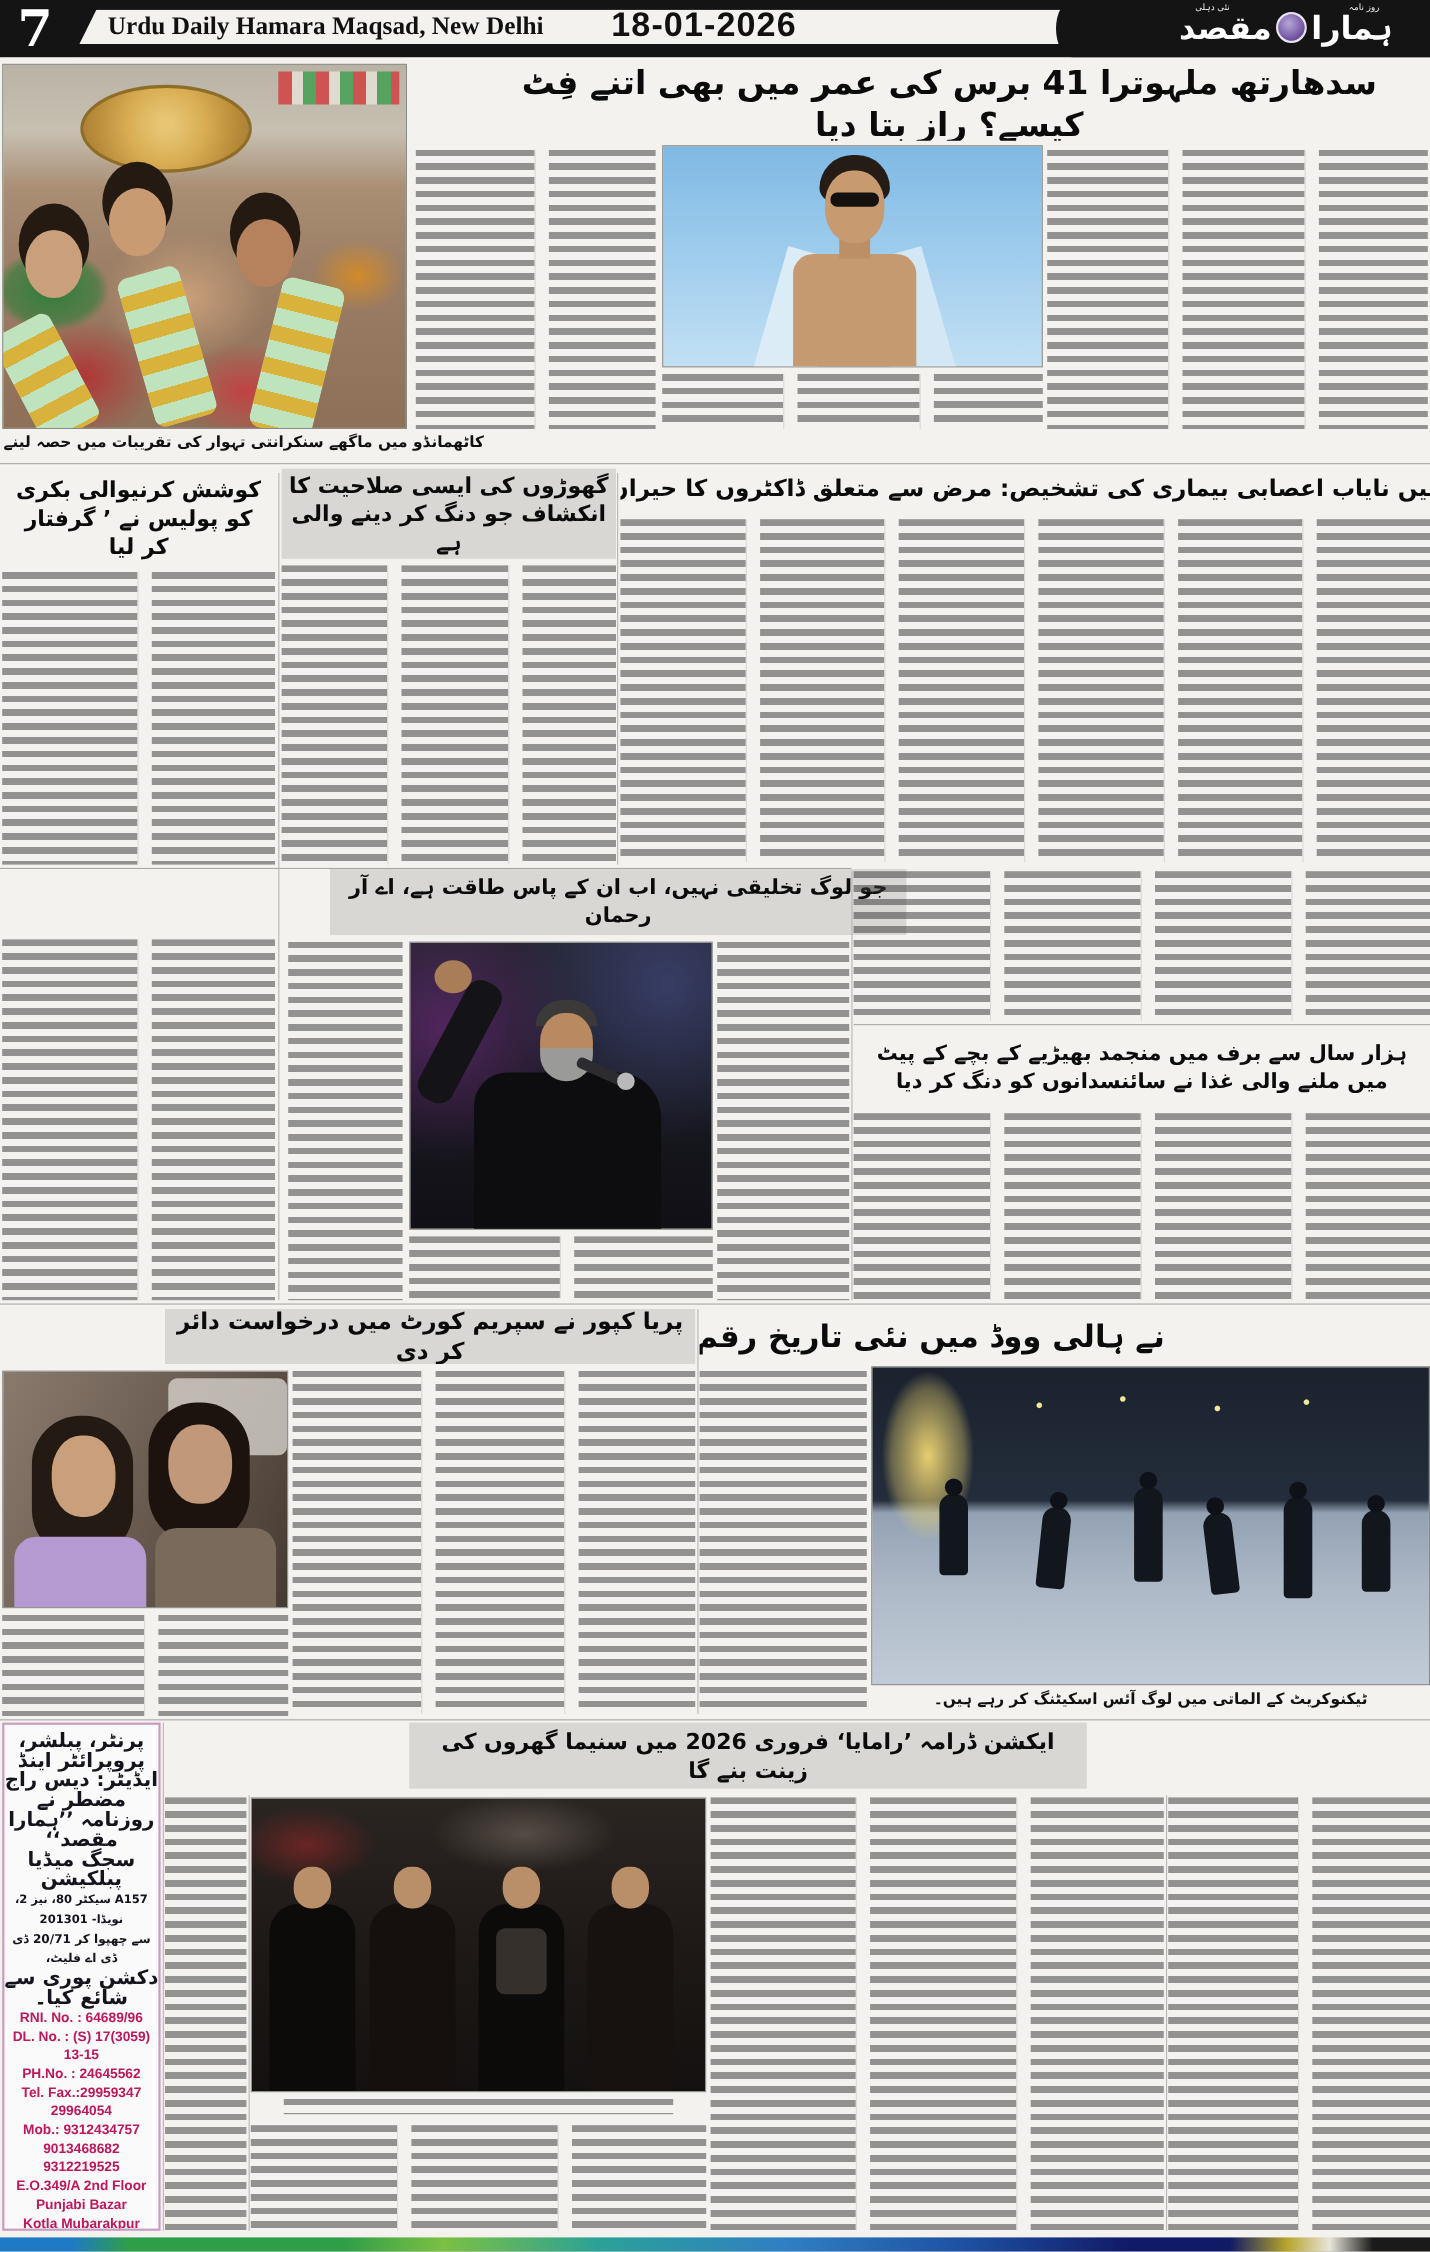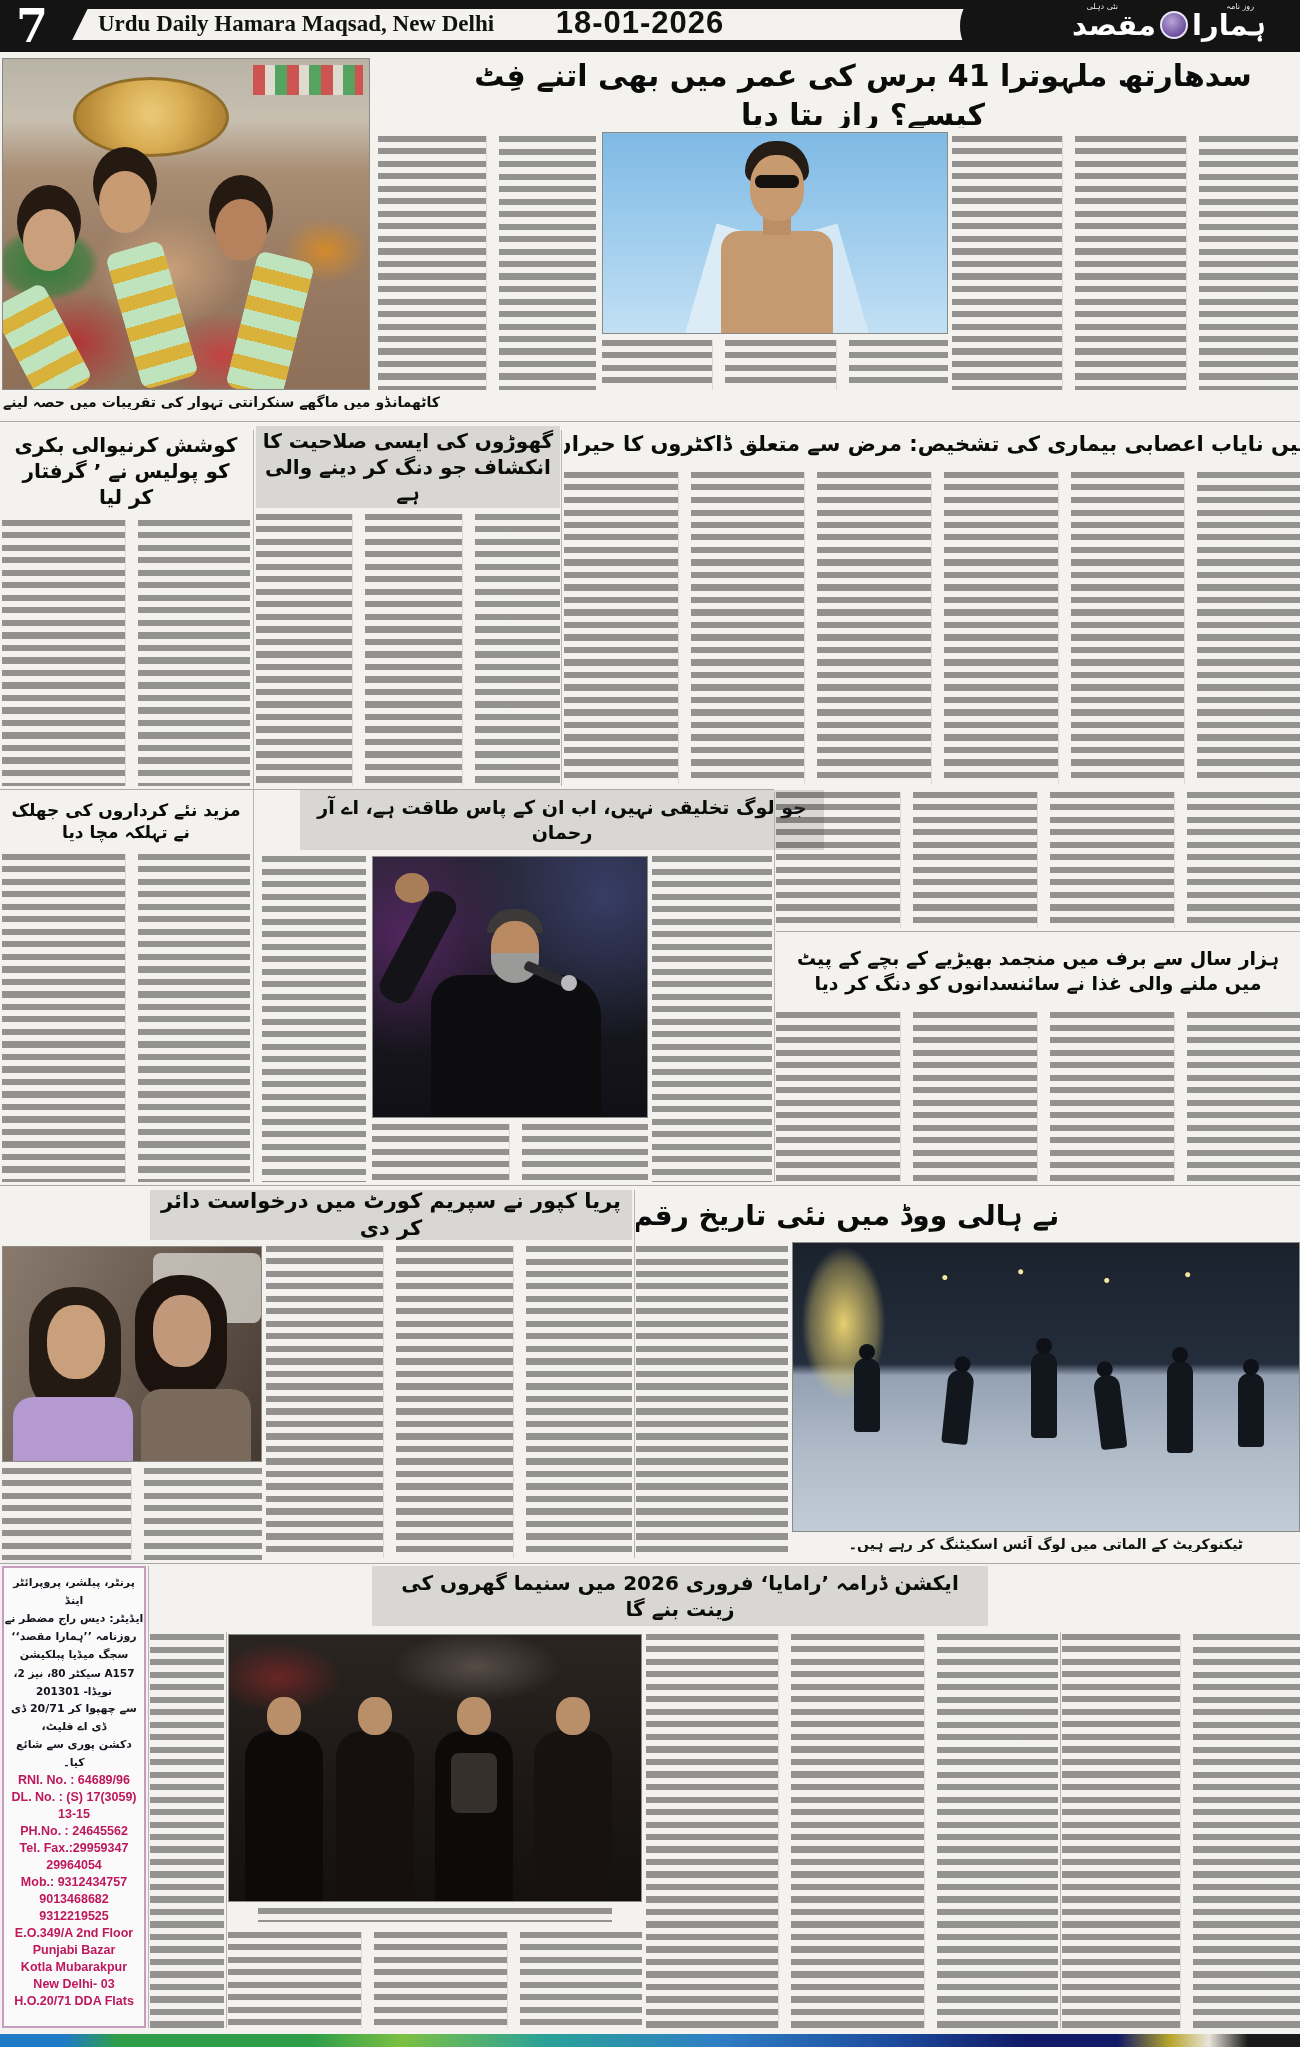--- a/index.html
+++ b/index.html
@@ -130,21 +130,21 @@
   .p-group .man::before{content:"";position:absolute;left:22px;top:-34px;width:34px;height:38px;border-radius:46%;background:#b98f6a;}
   .p-group .m1{left:4%;}
   .p-group .m2{left:26%;background:#15100d;}
   .p-group .m3{left:50%;}
   .p-group .m4{left:74%;background:#17120f;}
   .p-group .m3::after{content:"";position:absolute;left:16px;top:22px;width:46px;height:60px;background:#35302c;border-radius:8px;}
 
   
   .pub-box{position:absolute;left:2px;top:1566px;width:144px;height:462px;background:#fbfafa;
      border:2px solid #c79cc0;box-sizing:border-box;text-align:center;padding-top:6px;overflow:hidden;}
-  .pub-box .ul{display:block;direction:rtl;font-size:11px;font-weight:bold;line-height:18px;color:#14141c;}
+  .pub-box .ul{display:block;direction:rtl;font-size:18px;font-weight:bold;line-height:18px;color:#14141c;}
   .pub-box .el{display:block;font:bold 12.5px "Liberation Sans",sans-serif;line-height:17px;color:#be185d;}
 
   
   .strip{position:absolute;left:0;top:2034px;width:1300px;height:13px;
      background:linear-gradient(90deg,#1f7ac5 0%,#1f7ac5 5%,#2e9e49 9%,#2e9e49 24%,#7cc043 31%,
        #2aa198 42%,#2f7fc4 55%,#1d4ea0 68%,#111a66 79%,#111a66 86%,#b7a52b 90%,#e8e4da 93%,#1a1a1a 96%,#1a1a1a 100%);}
 </style>
 </head>
 <body>
 
@@ -224,21 +224,20 @@
       <i class="c"></i>
       <i class="c"></i>
       <i class="c"></i>
       <i class="c"></i>
       <i class="c"></i>
       <i class="c"></i>
     </div>
 
   <div class="hrl" style="left:0;top:789px;width:774px;"></div>
 
-  <div class="h" style="left:2px;top:794px;width:248px;height:54px;font-size:17px;">مزید نئے کرداروں کی جھلک نے تہلکہ مچا دیا</div>
   <div class="greek" style="left:2px;top:854px;width:248px;height:328px;">
       <i class="c"></i>
       <i class="c"></i>
     </div>
 
   <div class="h graybox" style="left:300px;top:790px;width:524px;height:60px;font-size:19px;">جو لوگ تخلیقی نہیں، اب ان کے پاس طاقت ہے، اے آر رحمان</div>
   <div class="greek" style="left:262px;top:856px;width:104px;height:326px;">
       <i class="c"></i>
     </div>
   <div class="photo p-rah" style="left:372px;top:856px;width:276px;height:262px;">

